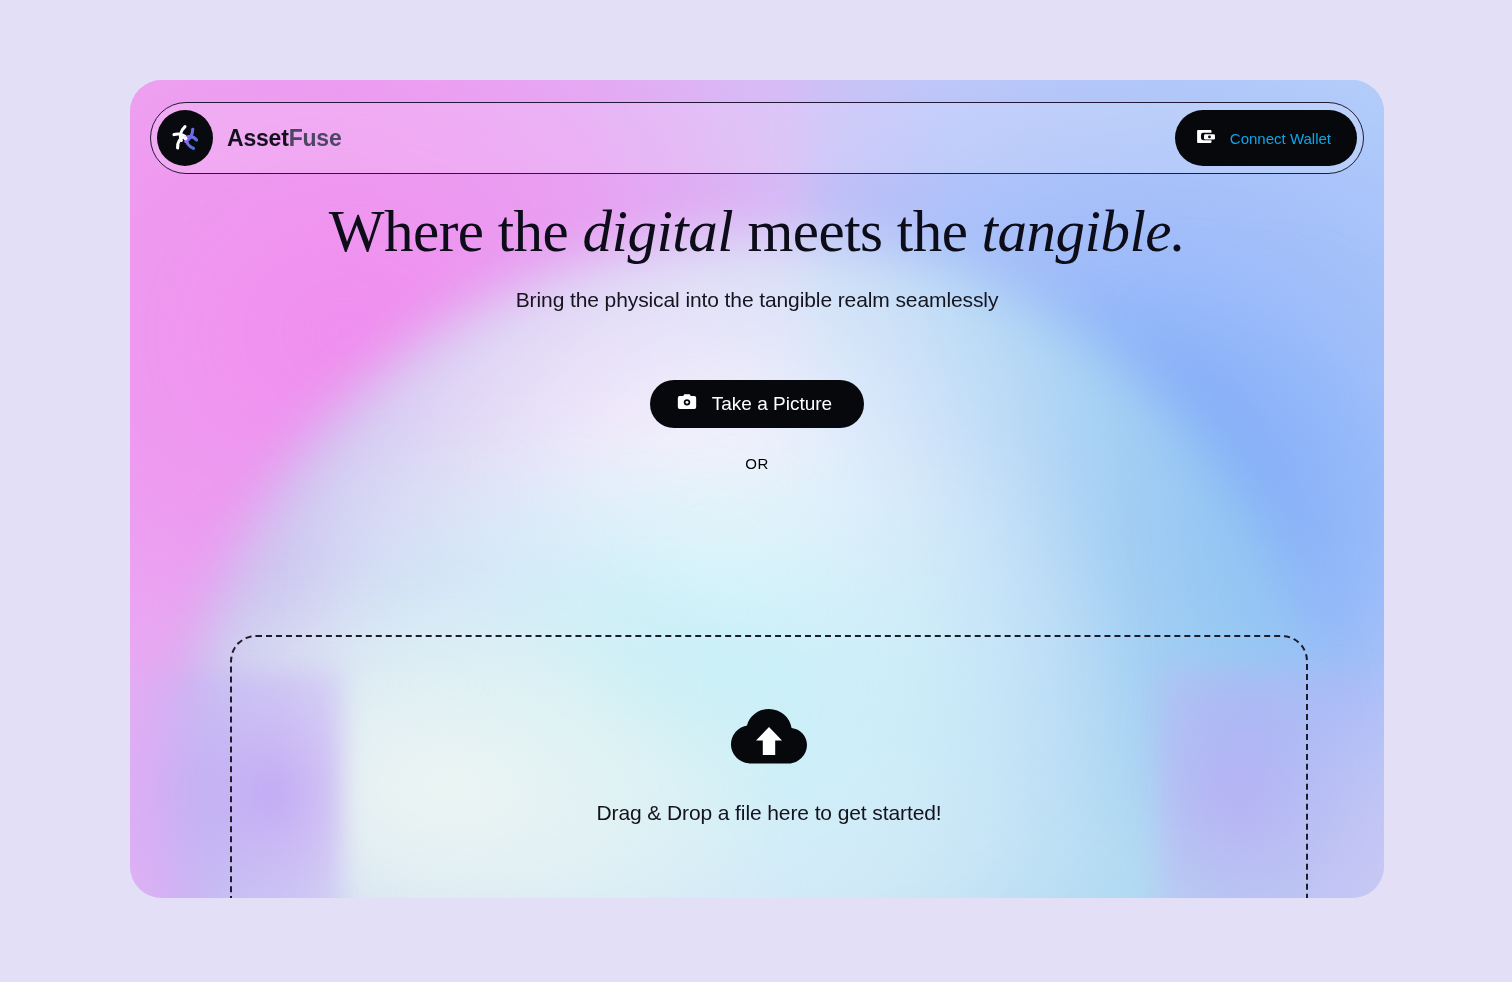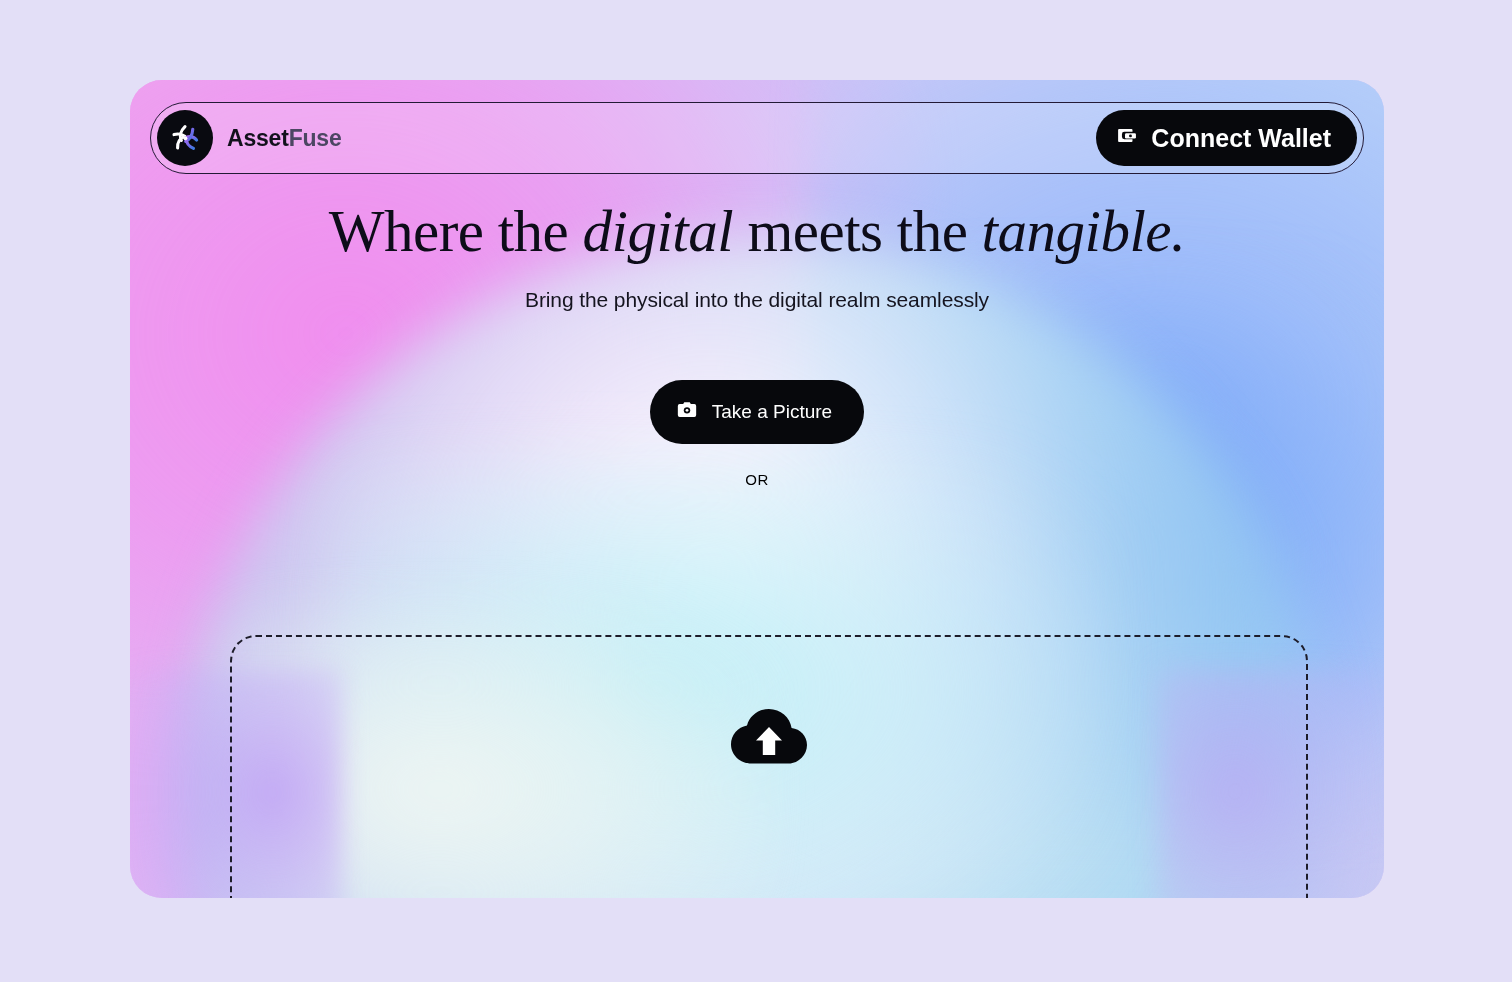--- a/index.html
+++ b/index.html
@@ -199,28 +199,28 @@
     white-space: nowrap;
   }
   .brand-word .w1 { color: #12111c; }
   .brand-word .w2 { color: #4c4663; }
 
   #connect-wallet-btn {
     display: flex;
     align-items: center;
     gap: 12px;
     background: #07080c;
-    color: #ffffff;
+    color: #0ea5e9;
     border: none;
     border-radius: 32px;
     height: 56px;
     padding: 0 26px 0 20px;
     font-family: "Liberation Sans", sans-serif;
-    font-size: 25px;
-    font-weight: 700;
+    font-size: 15px;
+    font-weight: 400;
     cursor: pointer;
     white-space: nowrap;
   }
 
   
   #hero {
     position: absolute;
     left: 0;
     right: 0;
     top: 118px;
@@ -253,21 +253,21 @@
 
   #take-picture-btn {
     margin-top: 68px;
     display: flex;
     align-items: center;
     gap: 14px;
     background: #07080c;
     color: #ffffff;
     border: none;
     border-radius: 34px;
-    height: 64px;
+    height: 48px;
     padding: 0 32px 0 26px;
     font-family: "Liberation Sans", sans-serif;
     font-size: 19px;
     cursor: pointer;
     white-space: nowrap;
   }
 
   #or-divider {
     margin-top: 27px;
     font-size: 15px;
@@ -353,21 +353,21 @@
         </svg>
       </span>
       <span>Connect Wallet</span>
     </button>
   </div>
 
   <div id="hero">
 
     <h1 id="headline"><span>Where the </span><span class="em">digital</span><span> meets the </span><span class="em">tangible.</span></h1>
 
-    <p id="subhead">Bring the physical into the digital realm seamlessly</p>
+    <p id="subhead">Bring the physical into the tangible realm seamlessly</p>
 
     <button id="take-picture-btn">
       <span>
         <svg width="22" height="22" viewBox="0 0 24 24" aria-hidden="true">
           <path d="M9.0 3.6h6.0l1.15 1.9H20a2 2 0 0 1 2 2v10.0a2 2 0 0 1-2 2H4a2 2 0 0 1-2-2V7.5a2 2 0 0 1 2-2h3.85L9.0 3.6z" fill="#ffffff"></path>
           <circle cx="12" cy="12.4" r="3.5" fill="#07080c"></circle>
           <circle cx="12" cy="12.4" r="1.5" fill="#ffffff"></circle>
         </svg>
       </span>
       <span>Take a Picture</span>
@@ -376,15 +376,16 @@
     <div id="or-divider">OR</div>
   </div>
 
   <div id="dropzone">
     <span id="upload-cloud-icon">
       <svg width="80" height="62" viewBox="0 0 80 62" aria-hidden="true">
         <path d="M22.5 58.5C11.0 58.5 2.0 49.9 2.0 39.2c0-9.3 6.8-17.1 16.0-18.8C20.4 11.0 29.3 4.0 39.9 4.0c11.6 0 21.2 8.3 22.7 19.1 8.7 1.0 15.4 8.2 15.4 17.0 0 9.6-8.0 18.4-18.3 18.4H22.5z" fill="#07080c"></path>
         <path d="M40.0 22.0 L53.0 35.5 H46.2 V50.0 H33.8 V35.5 H27.0 Z" fill="#ffffff"></path>
       </svg>
     </span>
+    <div id="dropzone-text">Drag &amp; Drop a file here to get started!</div>
   </div>
 
 </div>
 
 </body></html>

